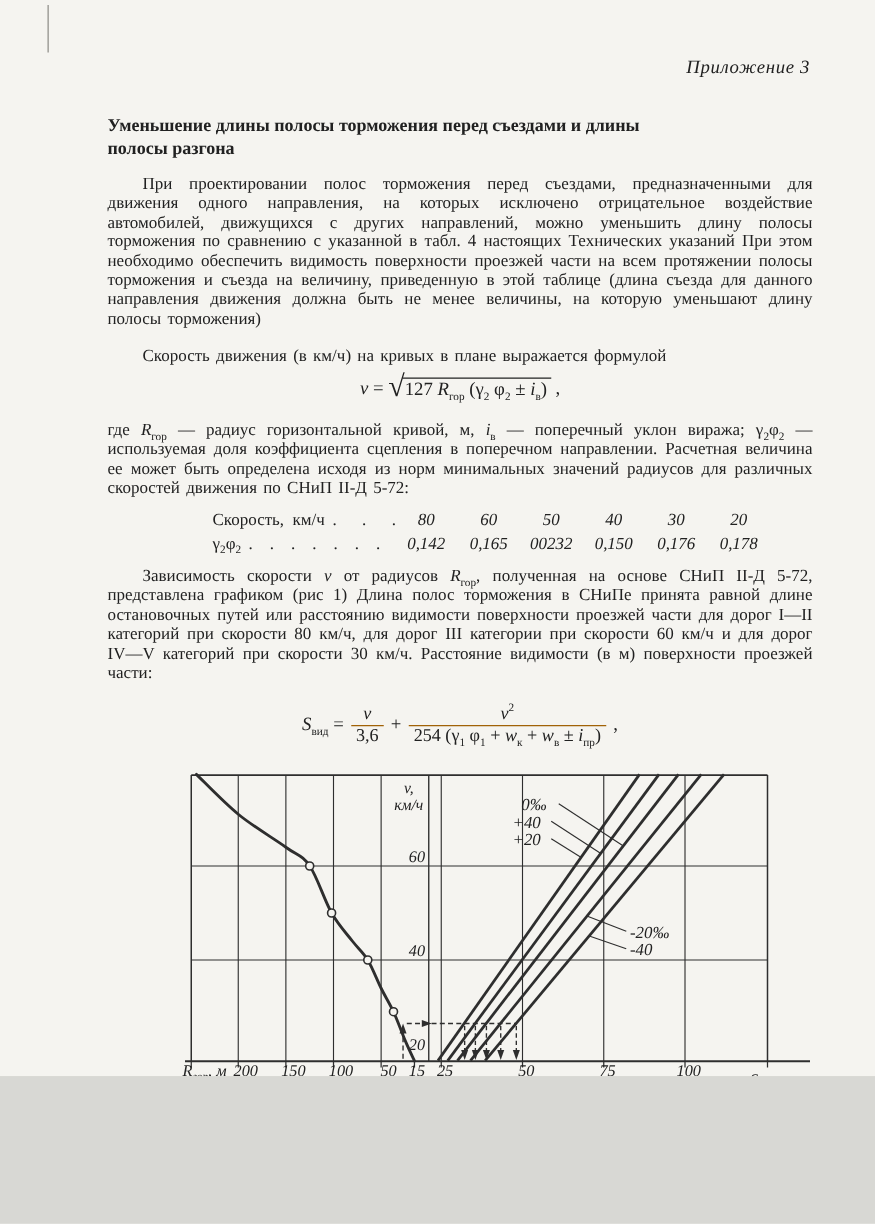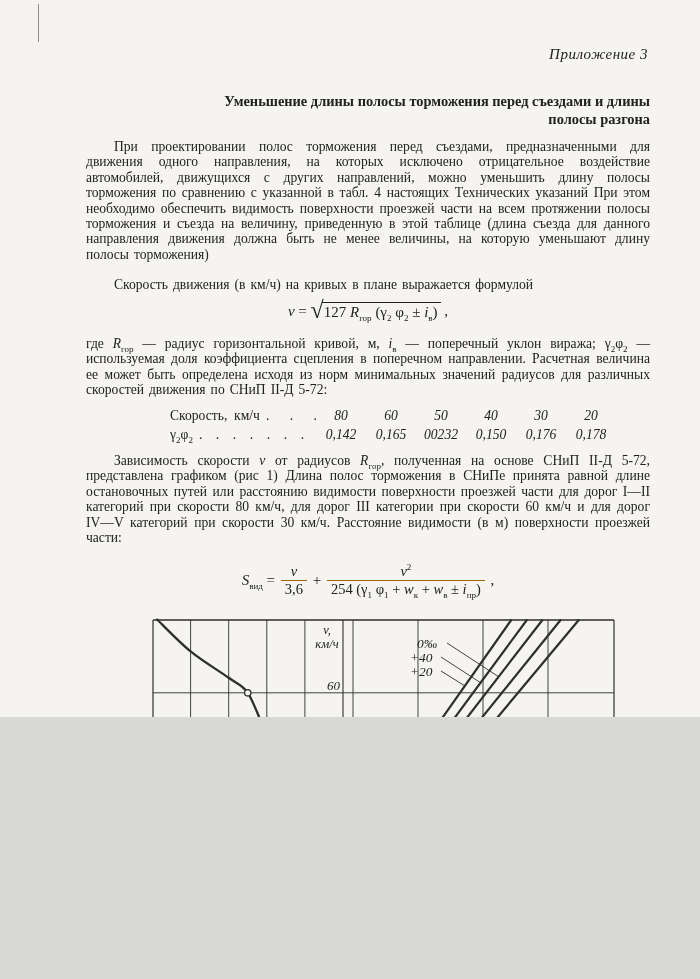--- a/index.html
+++ b/index.html
@@ -1,25 +1,25 @@
 <!DOCTYPE html>
 <html><head>
 <meta charset="utf-8">
 <style>
   html,body{margin:0;padding:0;background:#d8d8d4;}
-  .page{position:relative;width:700px;height:717px;margin:0 auto;background:#f5f4f0;
+  .page{position:relative;width:700px;height:861px;margin:0 auto;background:#f5f4f0;
         font-family:"Liberation Serif","DejaVu Serif",serif;color:#212121;overflow:hidden;}
   .abs{position:absolute;}
   .body-text{font-size:13.6px;line-height:15.4px;text-align:justify;word-spacing:1.6px;}
   .indent{text-indent:28px;font-family:Liberation Serif, serif;}
   .it{font-style:italic;}
   sub{font-size:9px;line-height:0;}
   sup{font-size:9px;line-height:0;}
   .hdr{font-style:italic;font-size:15px;letter-spacing:.5px;}
-  .title{font-weight:bold;font-size:14.4px;line-height:17.5px;text-align:right;}
+  .title{font-weight:bold;font-size:14.4px;line-height:17.5px;text-align:left;}
   .formula{font-size:15px;display:flex;justify-content:center;align-items:center;white-space:pre;}
   .sqrt{font-size:24px;line-height:1;transform:translateY(-1px);margin-right:-2px;}
   .radicand{border-top:1.3px solid #222;padding:1px 3px 0 2px;}
   .frac{display:inline-flex;flex-direction:column;text-align:center;margin:0 2px;font-size:14.5px;}
   .frac .den{border-top:1px solid #a16207;padding:0 4px;}
   .frac .num{padding:0 4px;}
   .trow{display:flex;font-size:13.6px;line-height:19px;}
   .tlabel{white-space:pre;}
   .tdots{flex:1;overflow:hidden;white-space:nowrap;padding:0 6px;}
   .tval{width:50px;text-align:center;flex:0 0 auto;font-style:italic;}

